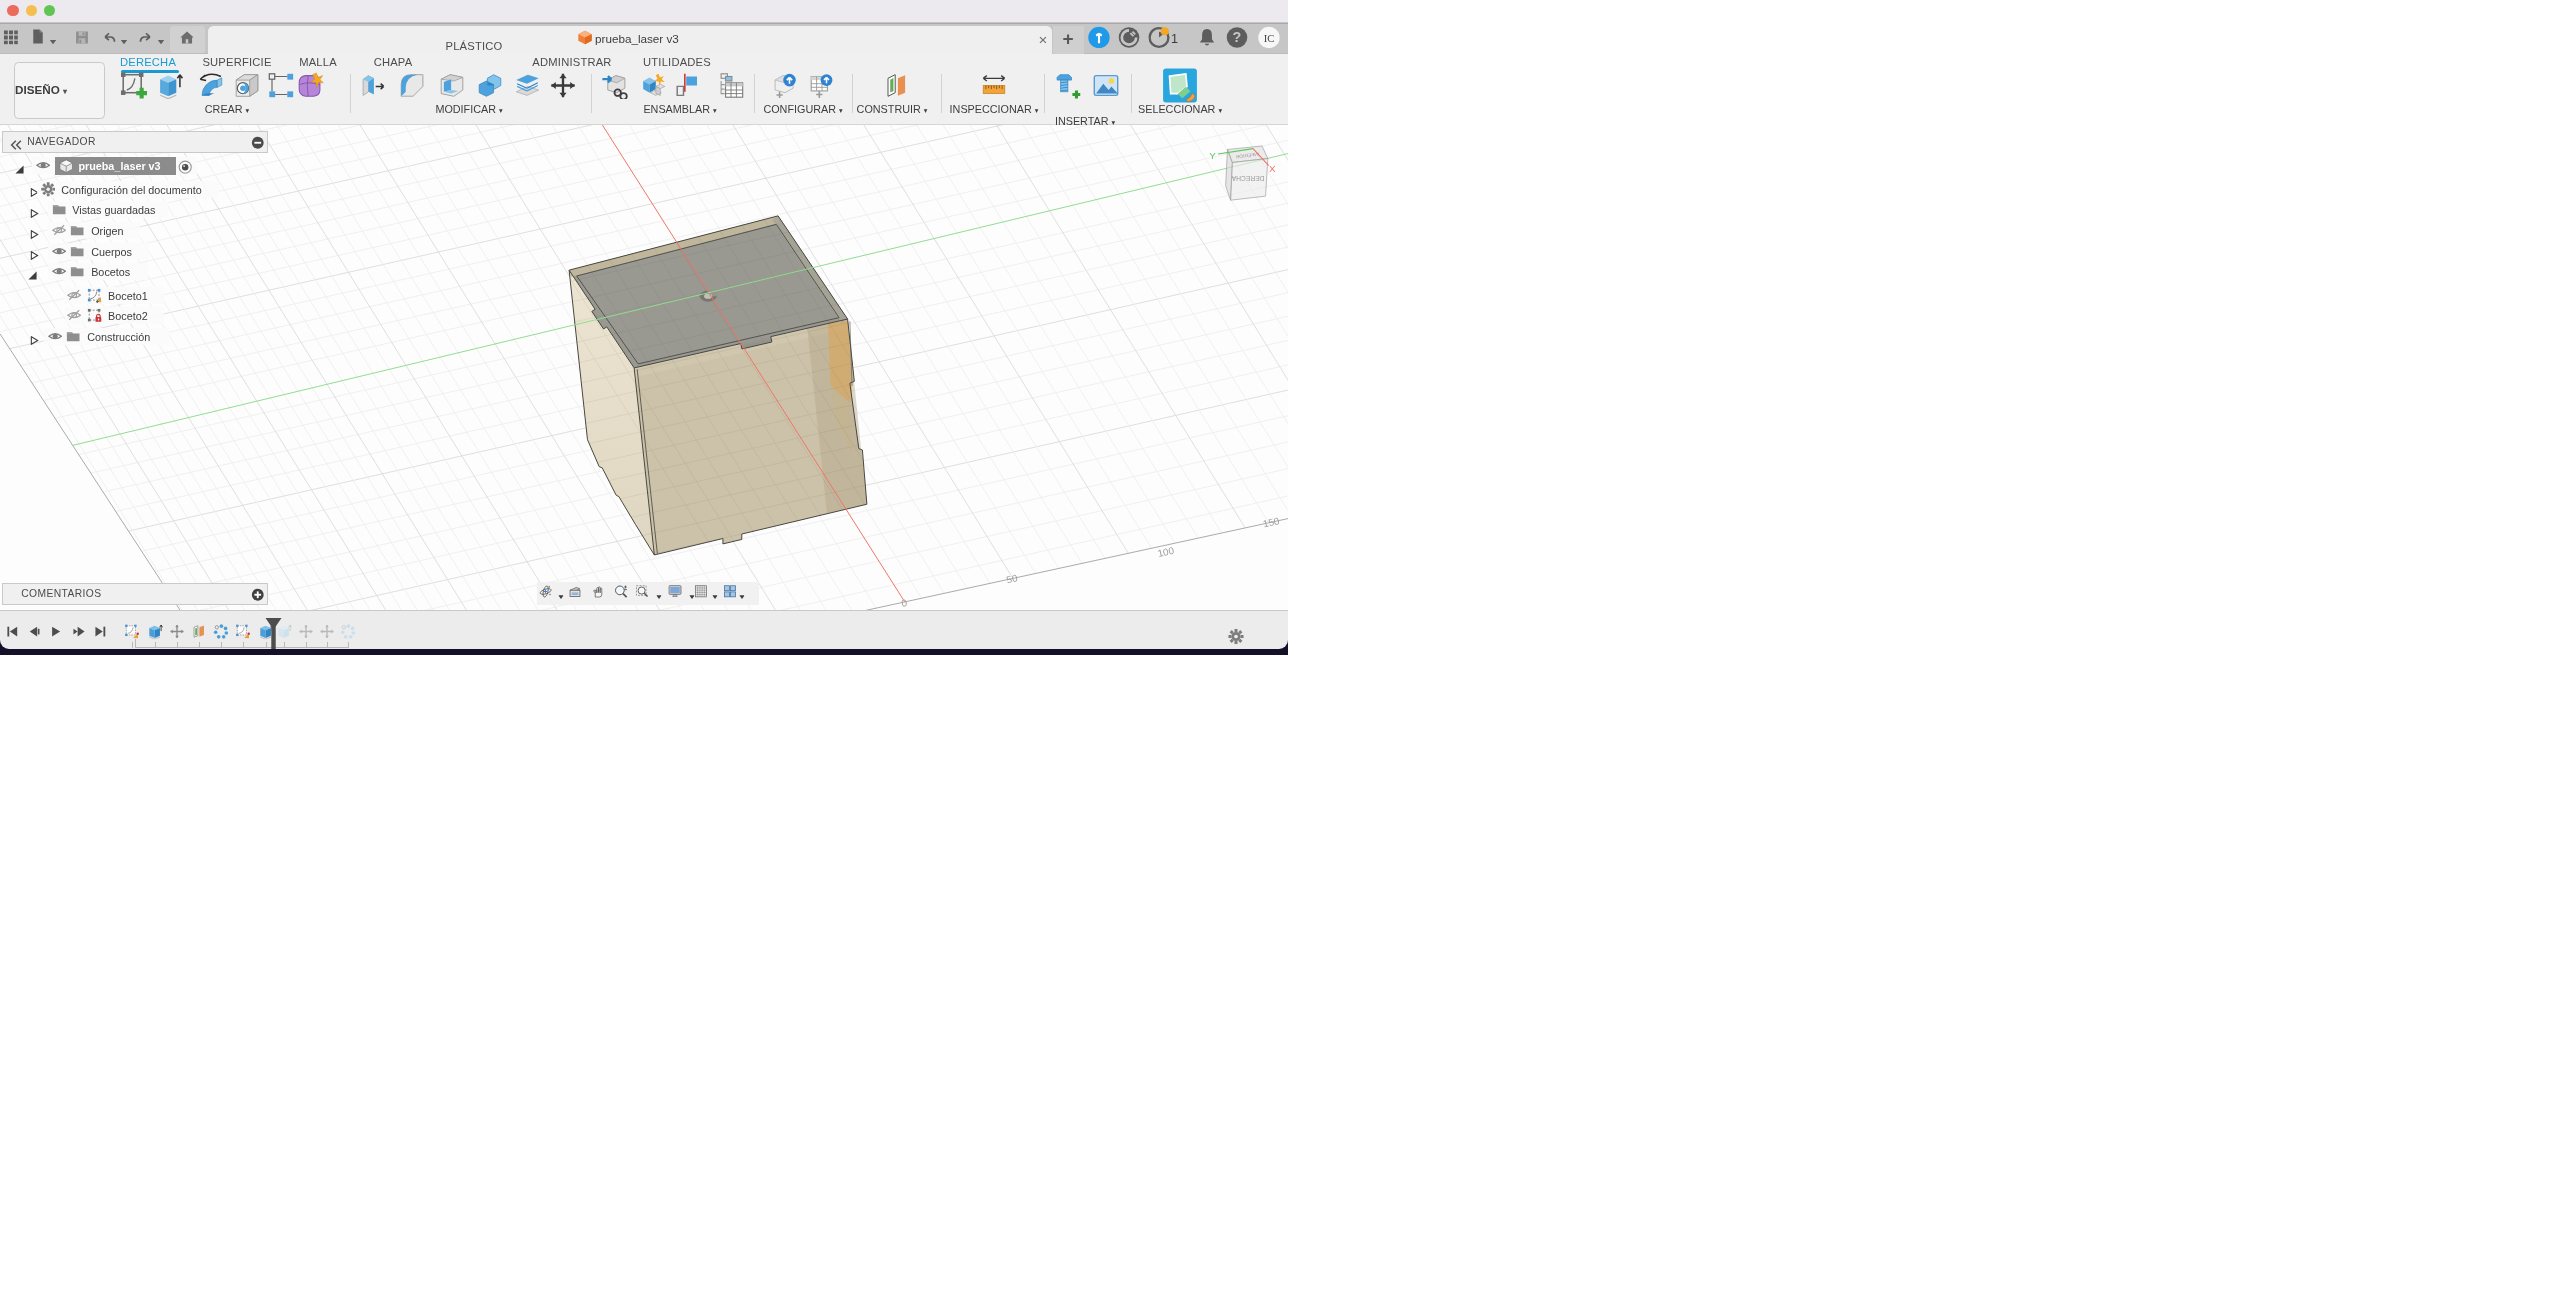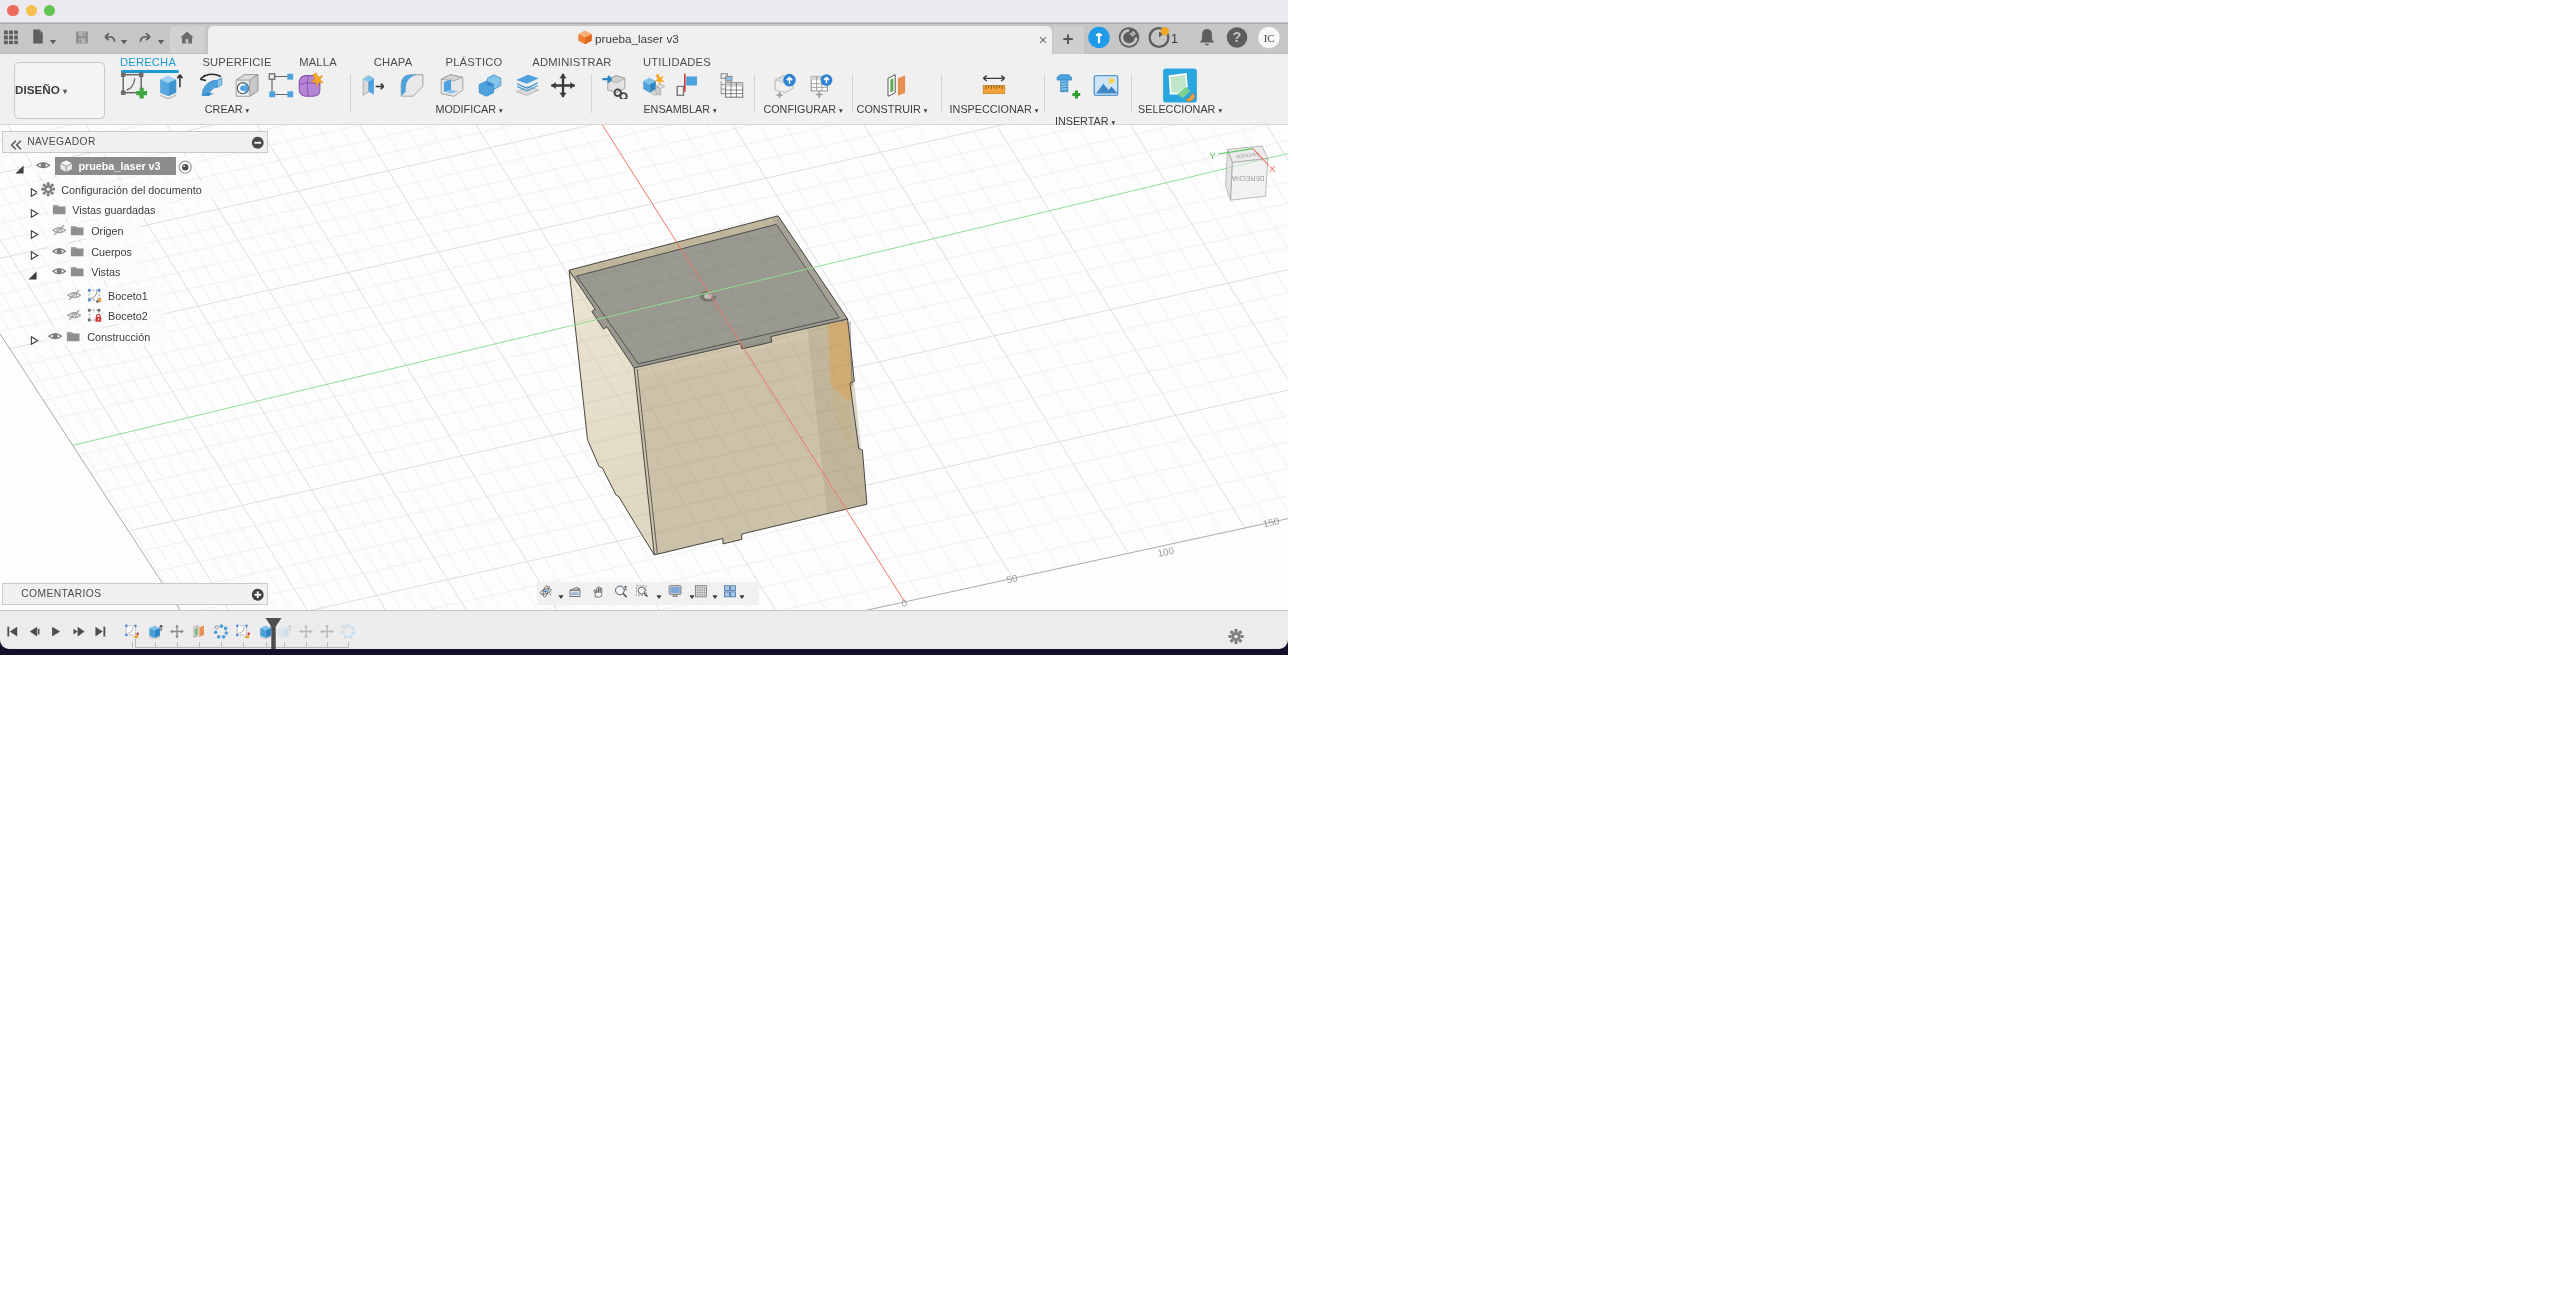--- a/index.html
+++ b/index.html
@@ -318,21 +318,21 @@
     </svg></div>
 <div class="ic" style="left:1269px;top:39px;"><svg width="22.4" height="22.4" viewBox="0 0 25 25">
       <circle cx="12.5" cy="12.5" r="12" fill="#f7f7f7"></circle>
       <text x="12.5" y="17" font-size="12" fill="#444" text-anchor="middle" font-family="Liberation Serif">IC</text>
     </svg></div>
 <div style="position:absolute;left:0;top:54px;width:1288px;height:71px;background:#f1f0f0;border-bottom:0.9px solid #d5d5d5;"></div>
 <div class="tablab" style="left:148px;top:56px;color:#1b9ad2;">DERECHA</div>
 <div class="tablab" style="left:237px;top:56px;">SUPERFICIE</div>
 <div class="tablab" style="left:318px;top:56px;">MALLA</div>
 <div class="tablab" style="left:393px;top:56px;">CHAPA</div>
-<div class="tablab" style="left:474px;top:56px;">PLÁSTICO</div>
+<div class="tablab" style="left:474px;top:40px;">PLÁSTICO</div>
 <div class="tablab" style="left:572px;top:56px;">ADMINISTRAR</div>
 <div class="tablab" style="left:677px;top:56px;">UTILIDADES</div>
 <div style="position:absolute;left:121px;top:70px;width:58px;height:3.1px;background:#1b9ad2;border-radius:1.8px;"></div>
 <div style="position:absolute;left:14px;top:62px;width:91px;height:57px;background:#f4f4f4;border:0.9px solid #c9c9c9;border-radius:4.5px;">
     <div style="position:absolute;left:0;right:0;top:20px;text-align:left;font-size:11.7px;font-weight:bold;color:#3d3d3d;">DISEÑO <span style="font-size:8px;color:#555;">▾</span></div>
   </div>
 <div class="sep" style="left:350px;"></div>
 <div class="sep" style="left:591px;"></div>
 <div class="sep" style="left:754px;"></div>
 <div class="sep" style="left:852px;"></div>
@@ -602,21 +602,21 @@
     <div style="flex:0 0 auto;line-height:0;"><svg width="14.4" height="14.4" viewBox="0 0 16 16">
         <path d="M1 8 Q 8 2.5 15 8 Q 8 13.5 1 8 Z" fill="none" stroke="#7d7d7d" stroke-width="1.5"></path>
         <circle cx="8" cy="8" r="2.8" fill="#7d7d7d"></circle>
       </svg></div>
     <div style="width:4.5px;flex:0 0 4.5px;"></div>
     <div style="flex:0 0 auto;line-height:0;"><svg width="14.4" height="14.4" viewBox="0 0 16 16">
         <path d="M1 3.5 L6.5 3.5 L8 5 L15 5 L15 13.5 L1 13.5 Z" fill="#8e8e8e"></path>
         <path d="M1 3.5 L6.5 3.5 L8 5 L1 5 Z" fill="#a5a5a5"></path>
       </svg></div>
     <div style="width:6.3px;flex:0 0 6.3px;"></div>
-    <div class="trtxt">Vistas</div>
+    <div class="trtxt">Bocetos</div>
   </div>
 <div class="trow" style="left:65px;top:287px;width:99px;">
     <div style="width:1.8px;flex:0 0 1.8px;"></div>
     <div style="flex:0 0 auto;line-height:0;"><svg width="14.4" height="14.4" viewBox="0 0 16 16">
         <path d="M1 8 Q 8 2.5 15 8 Q 8 13.5 1 8 Z" fill="none" stroke="#a0a0a0" stroke-width="1.4"></path>
         <circle cx="8" cy="8" r="2.6" fill="none" stroke="#a0a0a0" stroke-width="1.3"></circle>
         <line x1="2.5" y1="13" x2="13.5" y2="2.5" stroke="#a0a0a0" stroke-width="1.4"></line>
       </svg></div>
     <div style="width:5.4px;flex:0 0 5.4px;"></div>
     <div style="flex:0 0 auto;line-height:0;"><svg width="15.2" height="15.2" viewBox="0 0 17 17">

